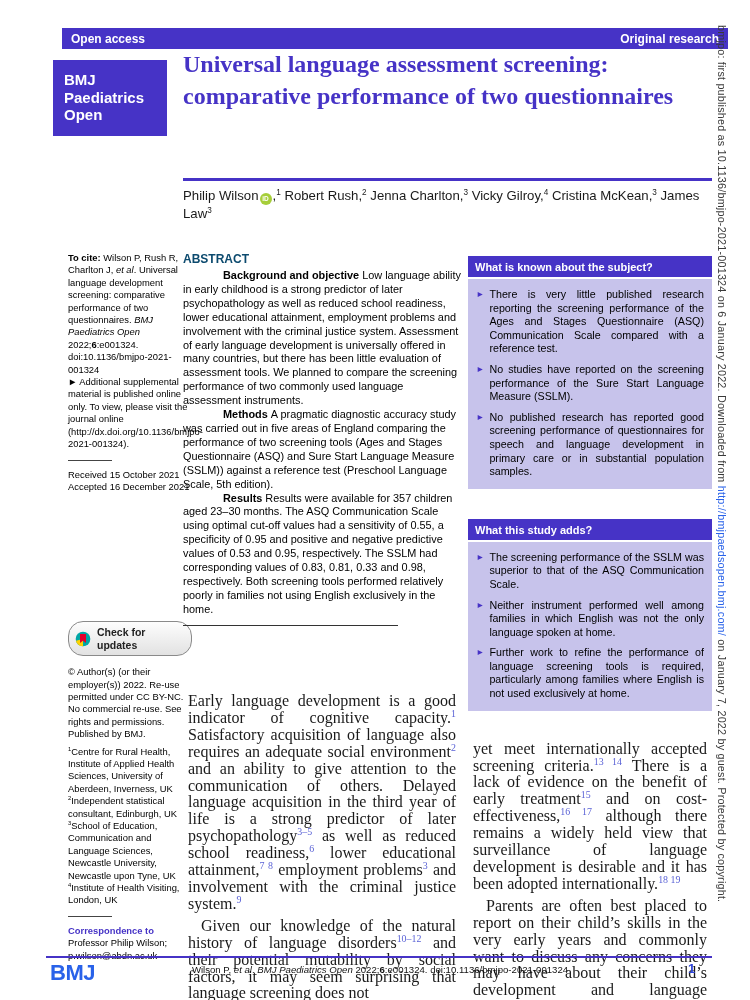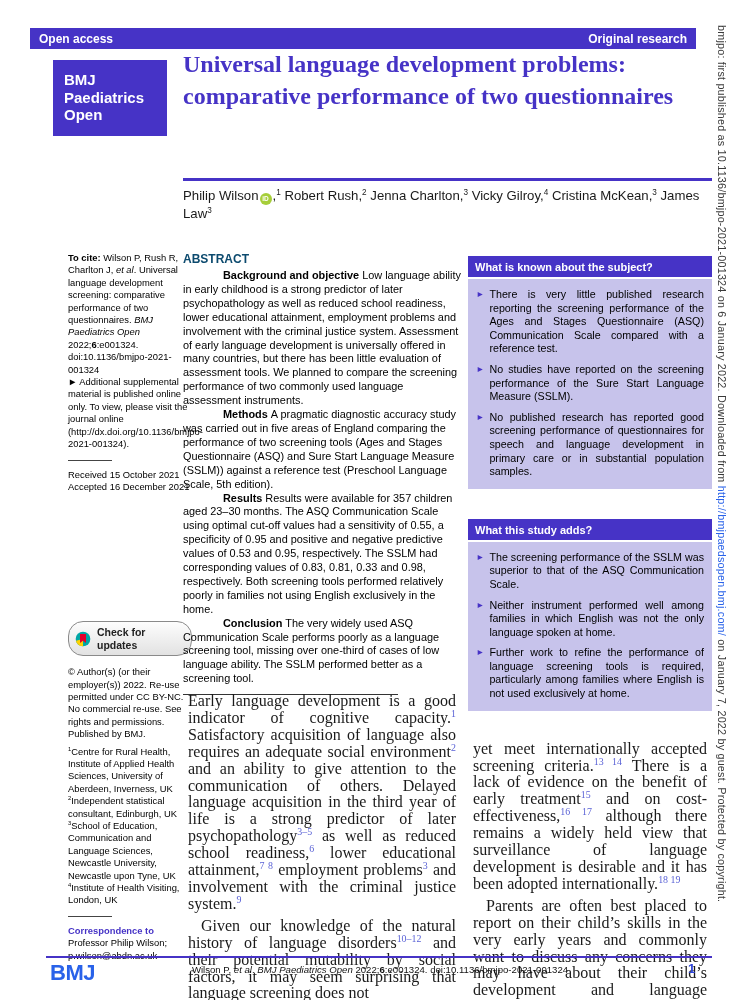--- a/index.html
+++ b/index.html
@@ -1,20 +1,20 @@
 <!DOCTYPE html>
 <html><head>
 <meta charset="utf-8">
 <style>
   html,body{margin:0;padding:0;background:#fff;}
   .page{position:relative;width:750px;height:1000px;background:#fff;overflow:hidden;
         font-family:"Liberation Sans",sans-serif;color:#000;}
 
   
-  .topbar{position:absolute;left:30px;top:28px;width:666px;height:21px;background:#4633c6;
+  .topbar{position:absolute;left:62px;top:28px;width:666px;height:21px;background:#4633c6;
           color:#fff;font-size:12px;font-weight:bold;display:flex;justify-content:space-between;
           align-items:center;padding:0 9px;box-sizing:border-box;}
 
   
   .logo-box{position:absolute;left:53px;top:60px;width:114px;height:76px;background:#4633c6;
             color:#fff;font-weight:bold;font-size:15px;line-height:17.5px;padding:11px 0 0 11px;
             box-sizing:border-box;}
 
   
   .title{position:absolute;left:183px;top:48px;width:507px;margin:0;
@@ -88,21 +88,21 @@
     <span>Open access</span>
     <span>Original research</span>
   </div>
 
   <div class="logo-box">
     <div>BMJ</div>
     <div>Paediatrics</div>
     <div>Open</div>
   </div>
 
-  <h1 class="title">Universal language development problems: comparative performance of two questionnaires</h1>
+  <h1 class="title">Universal language assessment screening: comparative performance of two questionnaires</h1>
   <div class="title-rule"></div>
 
   <div class="authors">
     <span>Philip Wilson</span><span class="orcid">iD</span><span>,<sup>1</sup> Robert Rush,<sup>2</sup> Jenna Charlton,<sup>3</sup> Vicky Gilroy,<sup>4</sup> Cristina McKean,<sup>3</sup> James Law<sup>3</sup></span>
   </div>
 
   <div class="sidebar">
     <p><b class="sb-label">To cite: </b><span>Wilson P, Rush R, Charlton J, <i>et al</i>. Universal language development screening: comparative performance of two questionnaires. <i>BMJ Paediatrics Open</i> 2022;<b>6</b>:e001324. doi:10.1136/bmjpo-2021-001324</span></p>
     <p class="supp">► Additional supplemental material is published online only. To view, please visit the journal online (http://dx.doi.org/10.1136/bmjpo-2021-001324).</p>
     <hr class="sb-divider">
@@ -126,21 +126,20 @@
     <hr class="sb-divider">
     <p class="corr-label">Correspondence to</p>
     <p>Professor Philip Wilson; p.wilson@abdn.ac.uk</p>
   </div>
 
   <div class="abstract">
     <h2>ABSTRACT</h2>
     <p><b>Background and objective</b><span>Low language ability in early childhood is a strong predictor of later psychopathology as well as reduced school readiness, lower educational attainment, employment problems and involvement with the criminal justice system. Assessment of early language development is universally offered in many countries, but there has been little evaluation of assessment tools. We planned to compare the screening performance of two commonly used language assessment instruments.</span></p>
     <p><b>Methods</b><span>A pragmatic diagnostic accuracy study was carried out in five areas of England comparing the performance of two screening tools (Ages and Stages Questionnaire (ASQ) and Sure Start Language Measure (SSLM)) against a reference test (Preschool Language Scale, 5th edition).</span></p>
     <p><b>Results</b><span>Results were available for 357 children aged 23–30 months. The ASQ Communication Scale using optimal cut-off values had a sensitivity of 0.55, a specificity of 0.95 and positive and negative predictive values of 0.53 and 0.95, respectively. The SSLM had corresponding values of 0.83, 0.81, 0.33 and 0.98, respectively. Both screening tools performed relatively poorly in families not using English exclusively in the home.</span></p>
-    <p><b>Conclusion</b><span>The very widely used ASQ Communication Scale performs poorly as a language screening tool, missing over one-third of cases of low language ability. The SSLM performed better as a screening tool.</span></p>
     <hr class="abstract-rule">
   </div>
 
   <div class="intro">
     <p class="serif">Early language development is a good indicator of cognitive capacity.<sup>1</sup> Satisfactory acquisition of language also requires an adequate social environment<sup>2</sup> and an ability to give attention to the communication of others. Delayed language acquisition in the third year of life is a strong predictor of later psychopathology<sup>3–5</sup> as well as reduced school readiness,<sup>6</sup> lower educational attainment,<sup>7 8</sup> employment problems<sup>3</sup> and involvement with the criminal justice system.<sup>9</sup></p>
     <p class="serif indent">Given our knowledge of the natural history of language disorders<sup>10–12</sup> and their potential mutability by social factors, it may seem surprising that language screening does not</p>
   </div>
 
   <div class="right-col">
     <div class="infobox">

